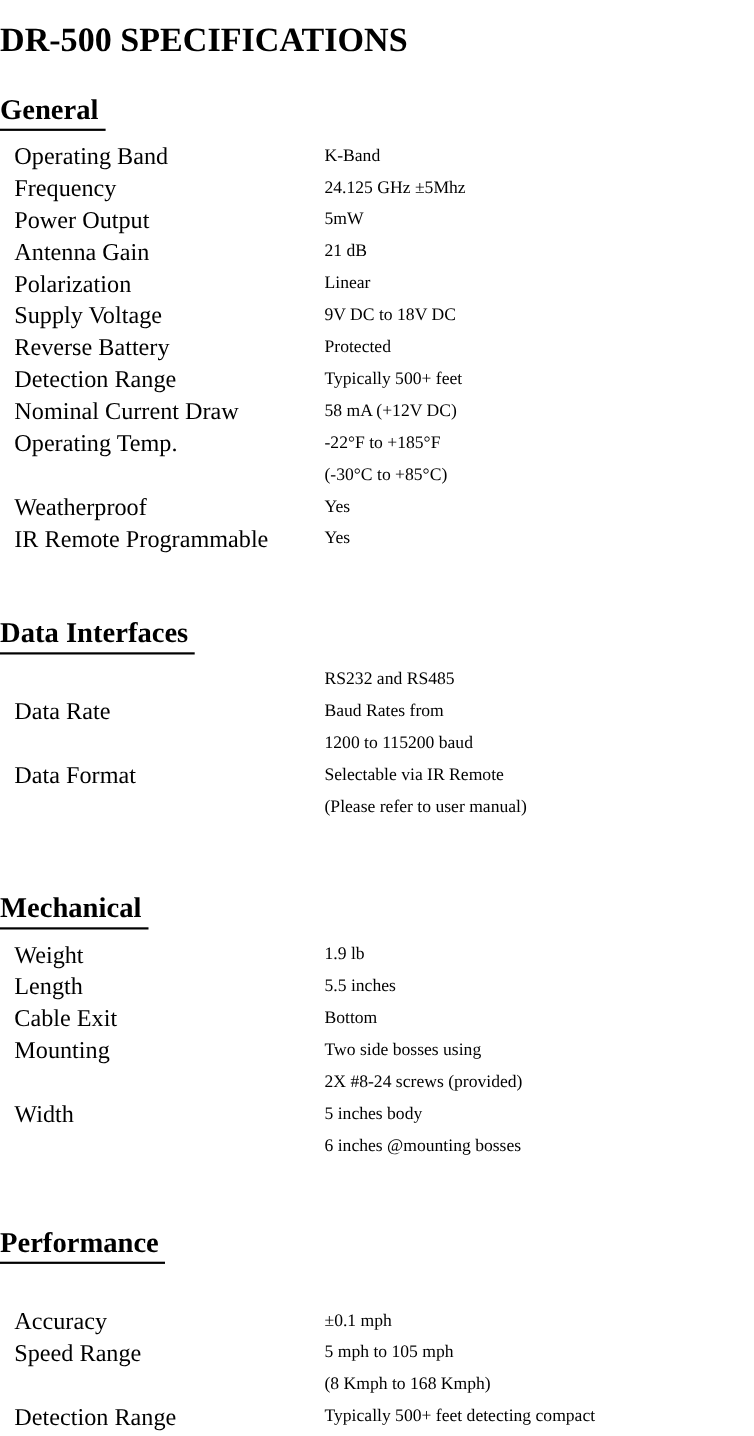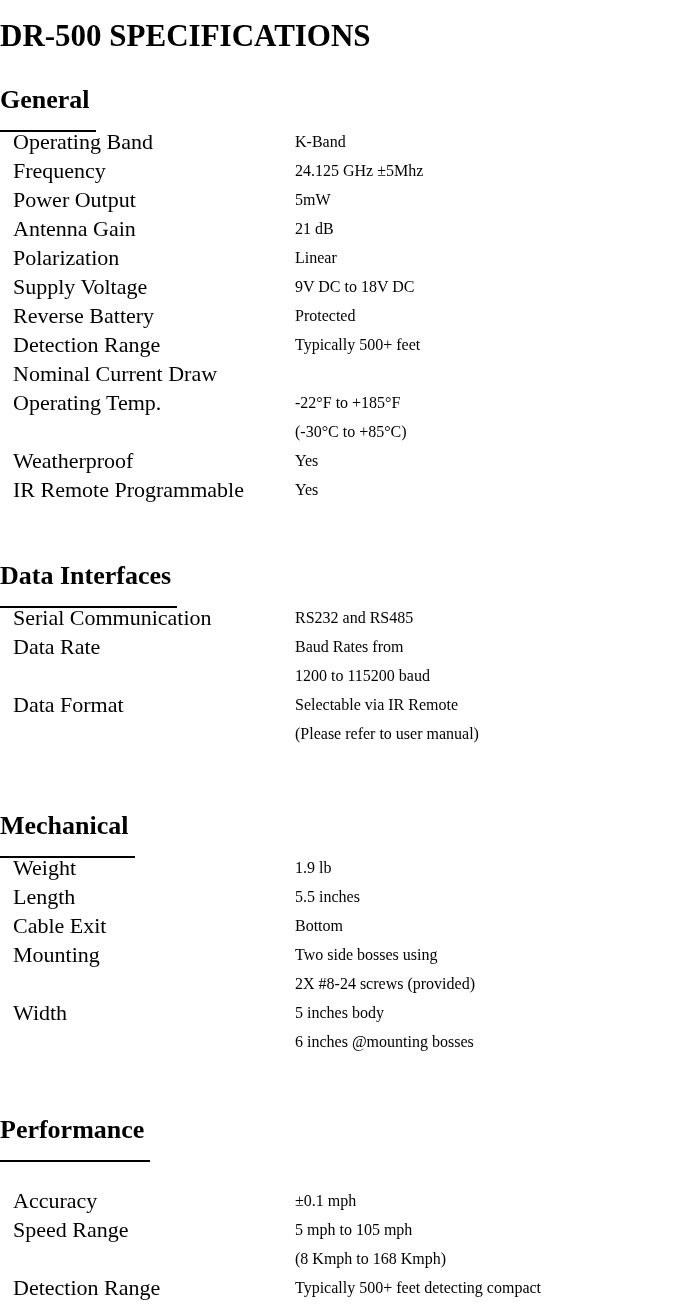--- a/index.html
+++ b/index.html
@@ -40,21 +40,21 @@
     position: absolute;
     left: 0px;
     width: 685px;
   }
   .section-heading {
     display: inline-block;
     font-size: 26px;
     line-height: 32px;
     border-bottom: 2px solid #000;
     padding-right: 6px;
-    padding-bottom: 14px;
+    padding-bottom: 1px;
     white-space: nowrap;
   }
 
   
   .rows {
     position: absolute;
     left: 0px;
     width: 685px;
   }
   .row {
@@ -118,20 +118,21 @@
         <div class="row">
           <span class="label">Reverse Battery</span>
           <span class="value">Protected</span>
         </div>
         <div class="row">
           <span class="label">Detection Range</span>
           <span class="value">Typically 500+ feet</span>
         </div>
         <div class="row">
           <span class="label">Nominal Current Draw</span>
+          <span class="value">58 mA (+12V DC)</span>
         </div>
         <div class="row">
           <span class="label">Operating Temp.</span>
           <span class="value">-22°F to +185°F</span>
         </div>
         <div class="row">
           <span class="label"></span>
           <span class="value">(-30°C to +85°C)</span>
         </div>
         <div class="row">
@@ -139,21 +140,20 @@
           <span class="value">Yes</span>
         </div>
         <div class="row">
           <span class="label">IR Remote Programmable</span>
           <span class="value">Yes</span>
         </div>
       </div>
       <div class="section" style="top: 538px;"><h2 class="section-heading">Data Interfaces</h2></div>
       <div class="rows" style="top: 603px;">
         <div class="row">
-          <span class="label">Serial Communication</span>
           <span class="value">RS232 and RS485</span>
         </div>
         <div class="row">
           <span class="label">Data Rate</span>
           <span class="value">Baud Rates from</span>
         </div>
         <div class="row">
           <span class="label"></span>
           <span class="value">1200 to 115200 baud</span>
         </div>

